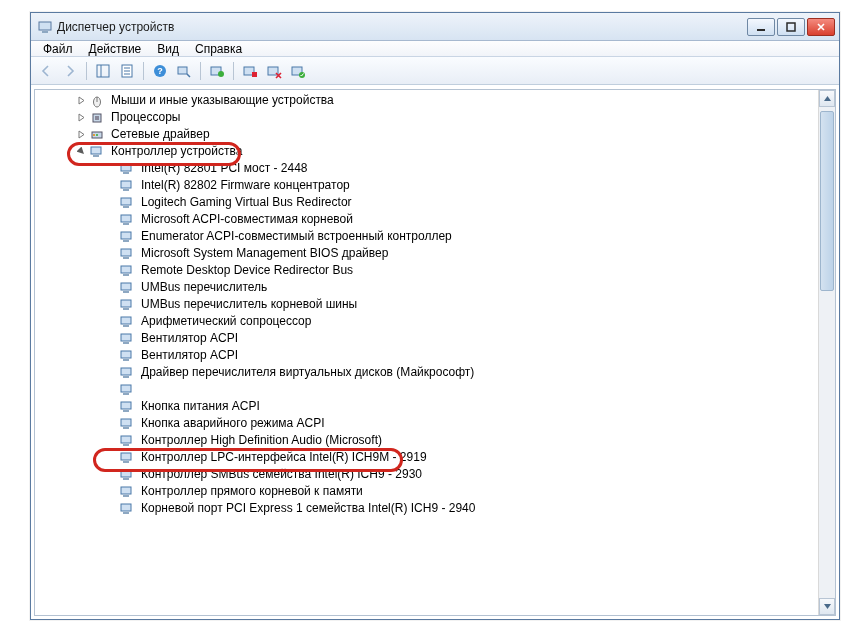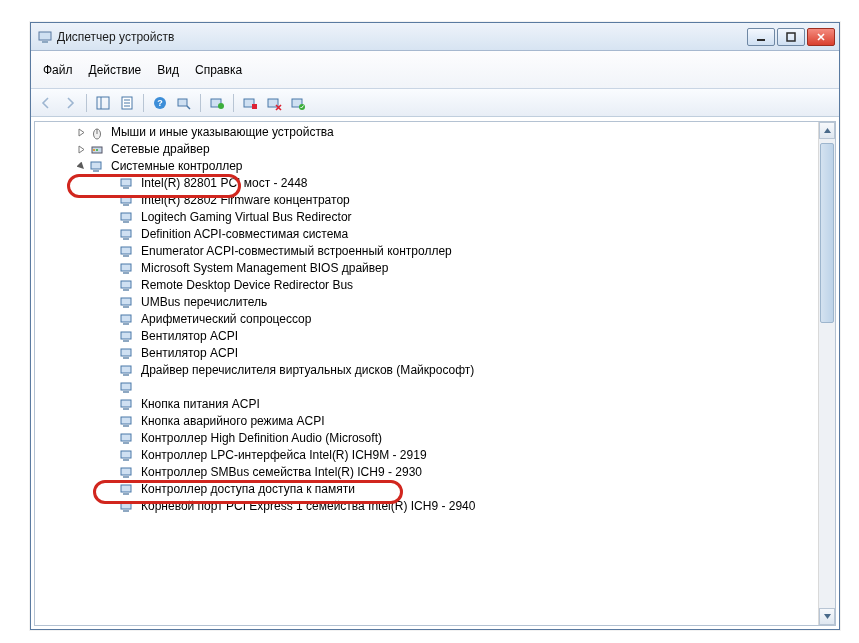--- a/index.html
+++ b/index.html
@@ -4,21 +4,21 @@
 <style>
   * { box-sizing: border-box; }
   html, body {
     margin: 0; padding: 0;
     font-family: "Segoe UI", Tahoma, Arial, sans-serif;
     font-size: 12px;
     background: #fff;
   }
   .outer {
     width: 859px; height: 643px;
-    padding: 22px 18px 18px 30px;
+    padding: 12px 18px 18px 30px;
     background: #fff;
   }
   .window {
     width: 810px; height: 608px;
     border: 1px solid #5a7aa0;
     background: #fff;
     display: flex;
     flex-direction: column;
     box-shadow: 0 0 0 1px rgba(0,0,0,0.05);
   }
@@ -57,21 +57,21 @@
     cursor: default;
   }
   .win-btn.close {
     background: linear-gradient(#f48b7f, #d9402e);
     border-color: #9d2e20;
     color: #fff;
   }
   .win-btn svg { width: 10px; height: 10px; }
   
   .menubar {
-    height: 38px;
+    height: 16px;
     background: linear-gradient(#fdfdfe,#f1f4f9);
     border-bottom: 1px solid #c9d5e4;
     display: flex;
     align-items: center;
     padding: 0 4px;
   }
   .menubar .menuitem {
     padding: 2px 8px;
     color: #000;
     cursor: default;
@@ -319,41 +319,56 @@
               </div>
               <div class="node">
                 <span class="indent" style="width:40px"></span>
                 <span class="exp">
                   <svg viewBox="0 0 9 9">
                     <path d="M2 1 L7 4.5 L2 8 Z" fill="none" stroke="#7a7a7a"></path>
                   </svg>
                 </span>
                 <span class="dev-icon">
                   <svg viewBox="0 0 16 16">
+                    <rect x="4" y="4" width="8" height="8" fill="#c8d8e8" stroke="#556"></rect>
+                    <rect x="6" y="6" width="4" height="4" fill="#889"></rect>
+                  </svg>
+                </span>
+                <span class="label">Процессоры</span>
+              </div>
+              <div class="node">
+                <span class="indent" style="width:40px"></span>
+                <span class="exp">
+                  <svg viewBox="0 0 9 9">
+                    <path d="M2 1 L7 4.5 L2 8 Z" fill="none" stroke="#7a7a7a"></path>
+                  </svg>
+                </span>
+                <span class="dev-icon">
+                  <svg viewBox="0 0 16 16">
                     <rect x="3" y="5" width="10" height="6" fill="#c8d8e8" stroke="#556"></rect>
                     <circle cx="5" cy="8" r="1" fill="#e80"></circle>
                     <circle cx="8" cy="8" r="1" fill="#3a3"></circle>
                   </svg>
                 </span>
                 <span class="label">Сетевые драйвер</span>
               </div>
               <div class="node">
                 <span class="indent" style="width:40px"></span>
                 <span class="exp">
                   <svg viewBox="0 0 9 9">
                     <path d="M1 1 L8 4.5 L1 8 Z" fill="#5b5b5b" transform="rotate(45 4.5 4.5)"></path>
                   </svg>
                 </span>
                 <span class="dev-icon">
                   <svg viewBox="0 0 16 16">
                     <rect x="2" y="3" width="10" height="7" fill="#cfe0f2" stroke="#4a78a8"></rect>
                     <rect x="4" y="11" width="6" height="2" fill="#8ea8c2"></rect>
                   </svg>
                 </span>
-                <span class="label">Системные контроллер</span>
+                <span class="label">Контроллер устройства</span>
               </div>
               <div class="node">
                 <span class="indent" style="width:70px"></span>
                 <span class="exp"></span>
                 <span class="dev-icon">
                   <svg viewBox="0 0 16 16">
                     <rect x="2" y="3" width="10" height="7" fill="#cfe0f2" stroke="#4a78a8"></rect>
                     <rect x="4" y="11" width="6" height="2" fill="#8ea8c2"></rect>
                   </svg>
                 </span>
@@ -383,21 +398,21 @@
               </div>
               <div class="node">
                 <span class="indent" style="width:70px"></span>
                 <span class="exp"></span>
                 <span class="dev-icon">
                   <svg viewBox="0 0 16 16">
                     <rect x="2" y="3" width="10" height="7" fill="#cfe0f2" stroke="#4a78a8"></rect>
                     <rect x="4" y="11" width="6" height="2" fill="#8ea8c2"></rect>
                   </svg>
                 </span>
-                <span class="label">Definition ACPI-совместимая система</span>
+                <span class="label">Microsoft ACPI-совместимая корневой</span>
               </div>
               <div class="node">
                 <span class="indent" style="width:70px"></span>
                 <span class="exp"></span>
                 <span class="dev-icon">
                   <svg viewBox="0 0 16 16">
                     <rect x="2" y="3" width="10" height="7" fill="#cfe0f2" stroke="#4a78a8"></rect>
                     <rect x="4" y="11" width="6" height="2" fill="#8ea8c2"></rect>
                   </svg>
                 </span>
@@ -438,20 +453,31 @@
               </div>
               <div class="node">
                 <span class="indent" style="width:70px"></span>
                 <span class="exp"></span>
                 <span class="dev-icon">
                   <svg viewBox="0 0 16 16">
                     <rect x="2" y="3" width="10" height="7" fill="#cfe0f2" stroke="#4a78a8"></rect>
                     <rect x="4" y="11" width="6" height="2" fill="#8ea8c2"></rect>
                   </svg>
                 </span>
+                <span class="label">UMBus перечислитель корневой шины</span>
+              </div>
+              <div class="node">
+                <span class="indent" style="width:70px"></span>
+                <span class="exp"></span>
+                <span class="dev-icon">
+                  <svg viewBox="0 0 16 16">
+                    <rect x="2" y="3" width="10" height="7" fill="#cfe0f2" stroke="#4a78a8"></rect>
+                    <rect x="4" y="11" width="6" height="2" fill="#8ea8c2"></rect>
+                  </svg>
+                </span>
                 <span class="label">Арифметический сопроцессор</span>
               </div>
               <div class="node">
                 <span class="indent" style="width:70px"></span>
                 <span class="exp"></span>
                 <span class="dev-icon">
                   <svg viewBox="0 0 16 16">
                     <rect x="2" y="3" width="10" height="7" fill="#cfe0f2" stroke="#4a78a8"></rect>
                     <rect x="4" y="11" width="6" height="2" fill="#8ea8c2"></rect>
                   </svg>
@@ -547,21 +573,21 @@
               </div>
               <div class="node">
                 <span class="indent" style="width:70px"></span>
                 <span class="exp"></span>
                 <span class="dev-icon">
                   <svg viewBox="0 0 16 16">
                     <rect x="2" y="3" width="10" height="7" fill="#cfe0f2" stroke="#4a78a8"></rect>
                     <rect x="4" y="11" width="6" height="2" fill="#8ea8c2"></rect>
                   </svg>
                 </span>
-                <span class="label">Контроллер доступа доступа к памяти</span>
+                <span class="label">Контроллер прямого корневой к памяти</span>
               </div>
               <div class="node">
                 <span class="indent" style="width:70px"></span>
                 <span class="exp"></span>
                 <span class="dev-icon">
                   <svg viewBox="0 0 16 16">
                     <rect x="2" y="3" width="10" height="7" fill="#cfe0f2" stroke="#4a78a8"></rect>
                     <rect x="4" y="11" width="6" height="2" fill="#8ea8c2"></rect>
                   </svg>
                 </span>

